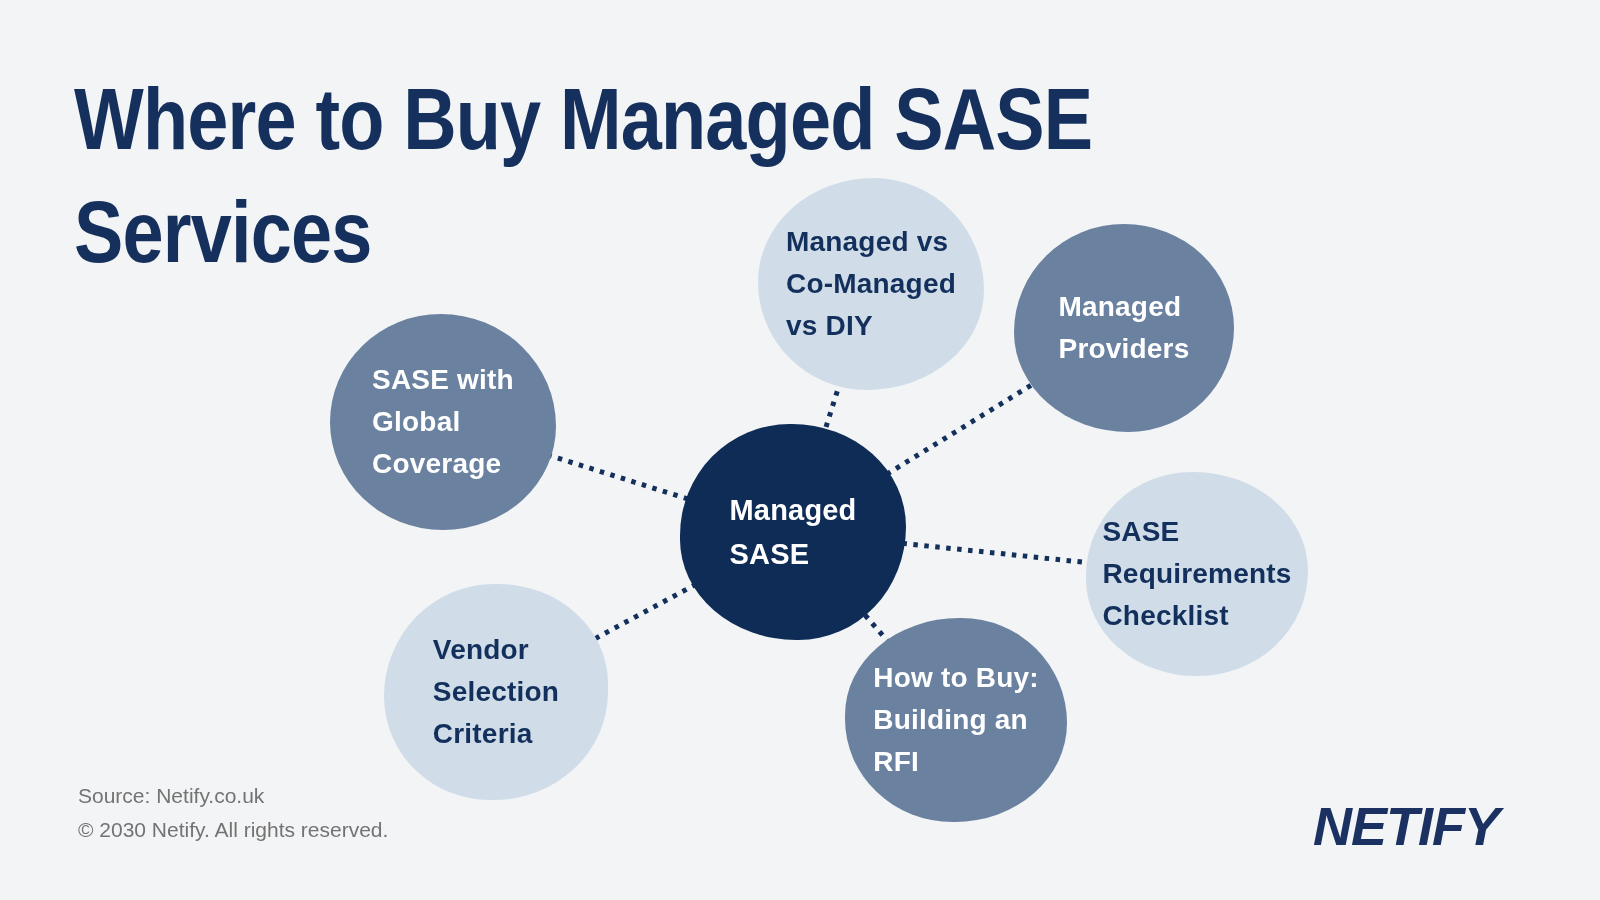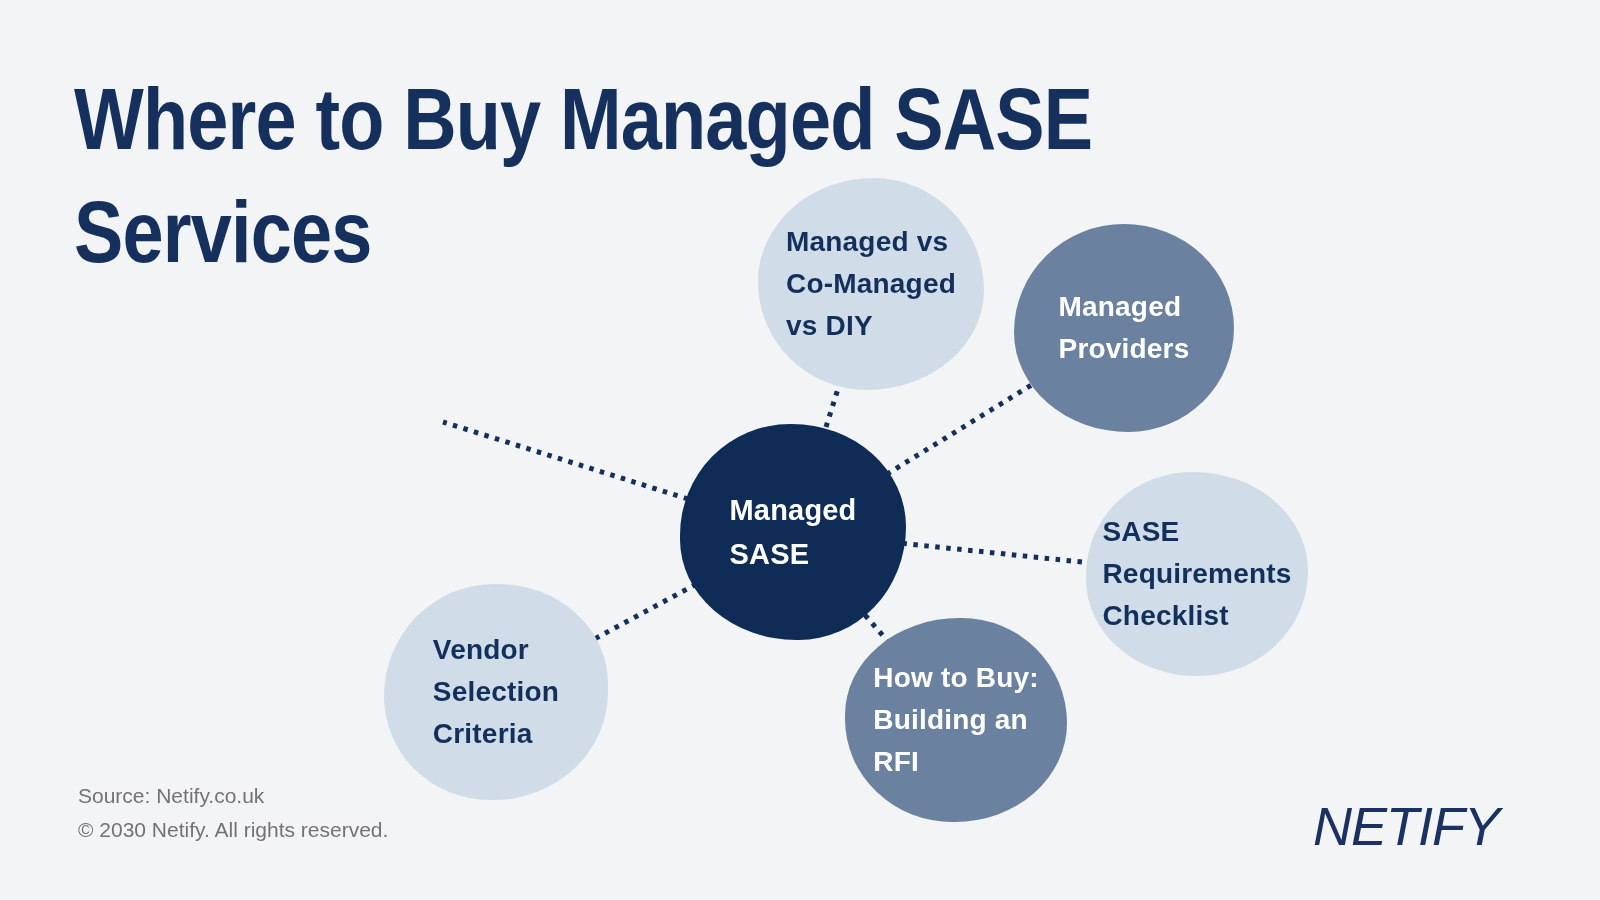--- a/index.html
+++ b/index.html
@@ -83,21 +83,21 @@
     font-size: 21px;
     line-height: 34px;
     z-index: 3;
   }
   .logo {
     position: absolute;
     left: 1313px;
     top: 795px;
     color: #1a3161;
     font-size: 54px;
-    font-weight: 400;
+    font-weight: 700;
     font-style: italic;
     letter-spacing: -1px;
     z-index: 3;
   }
 </style>
 </head>
 <body>
 
 <div class="stage">
 
@@ -130,20 +130,23 @@
 Checklist</div>
 
   <div class="node light" style="left:384px; top:584px; width:224px; height:216px; border-radius:50% 50% 52% 48% / 53% 47% 51% 49%;">Vendor
 Selection
 Criteria</div>
 
   <div class="node slate" style="left:845px; top:618px; width:222px; height:204px; border-radius:52% 48% 51% 49% / 48% 52% 49% 51%;">How to Buy:
 Building an
 RFI</div>
 
+  <div class="node slate" style="left:330px; top:314px; width:226px; height:216px; border-radius:49% 51% 50% 50% / 50% 52% 48% 50%;">SASE with
+Global
+Coverage</div>
 
   <div class="footer">
     <div>Source: Netify.co.uk</div>
     <div>© 2030 Netify. All rights reserved.</div>
   </div>
 
   <div class="logo">NETIFY</div>
 
 </div>
 

